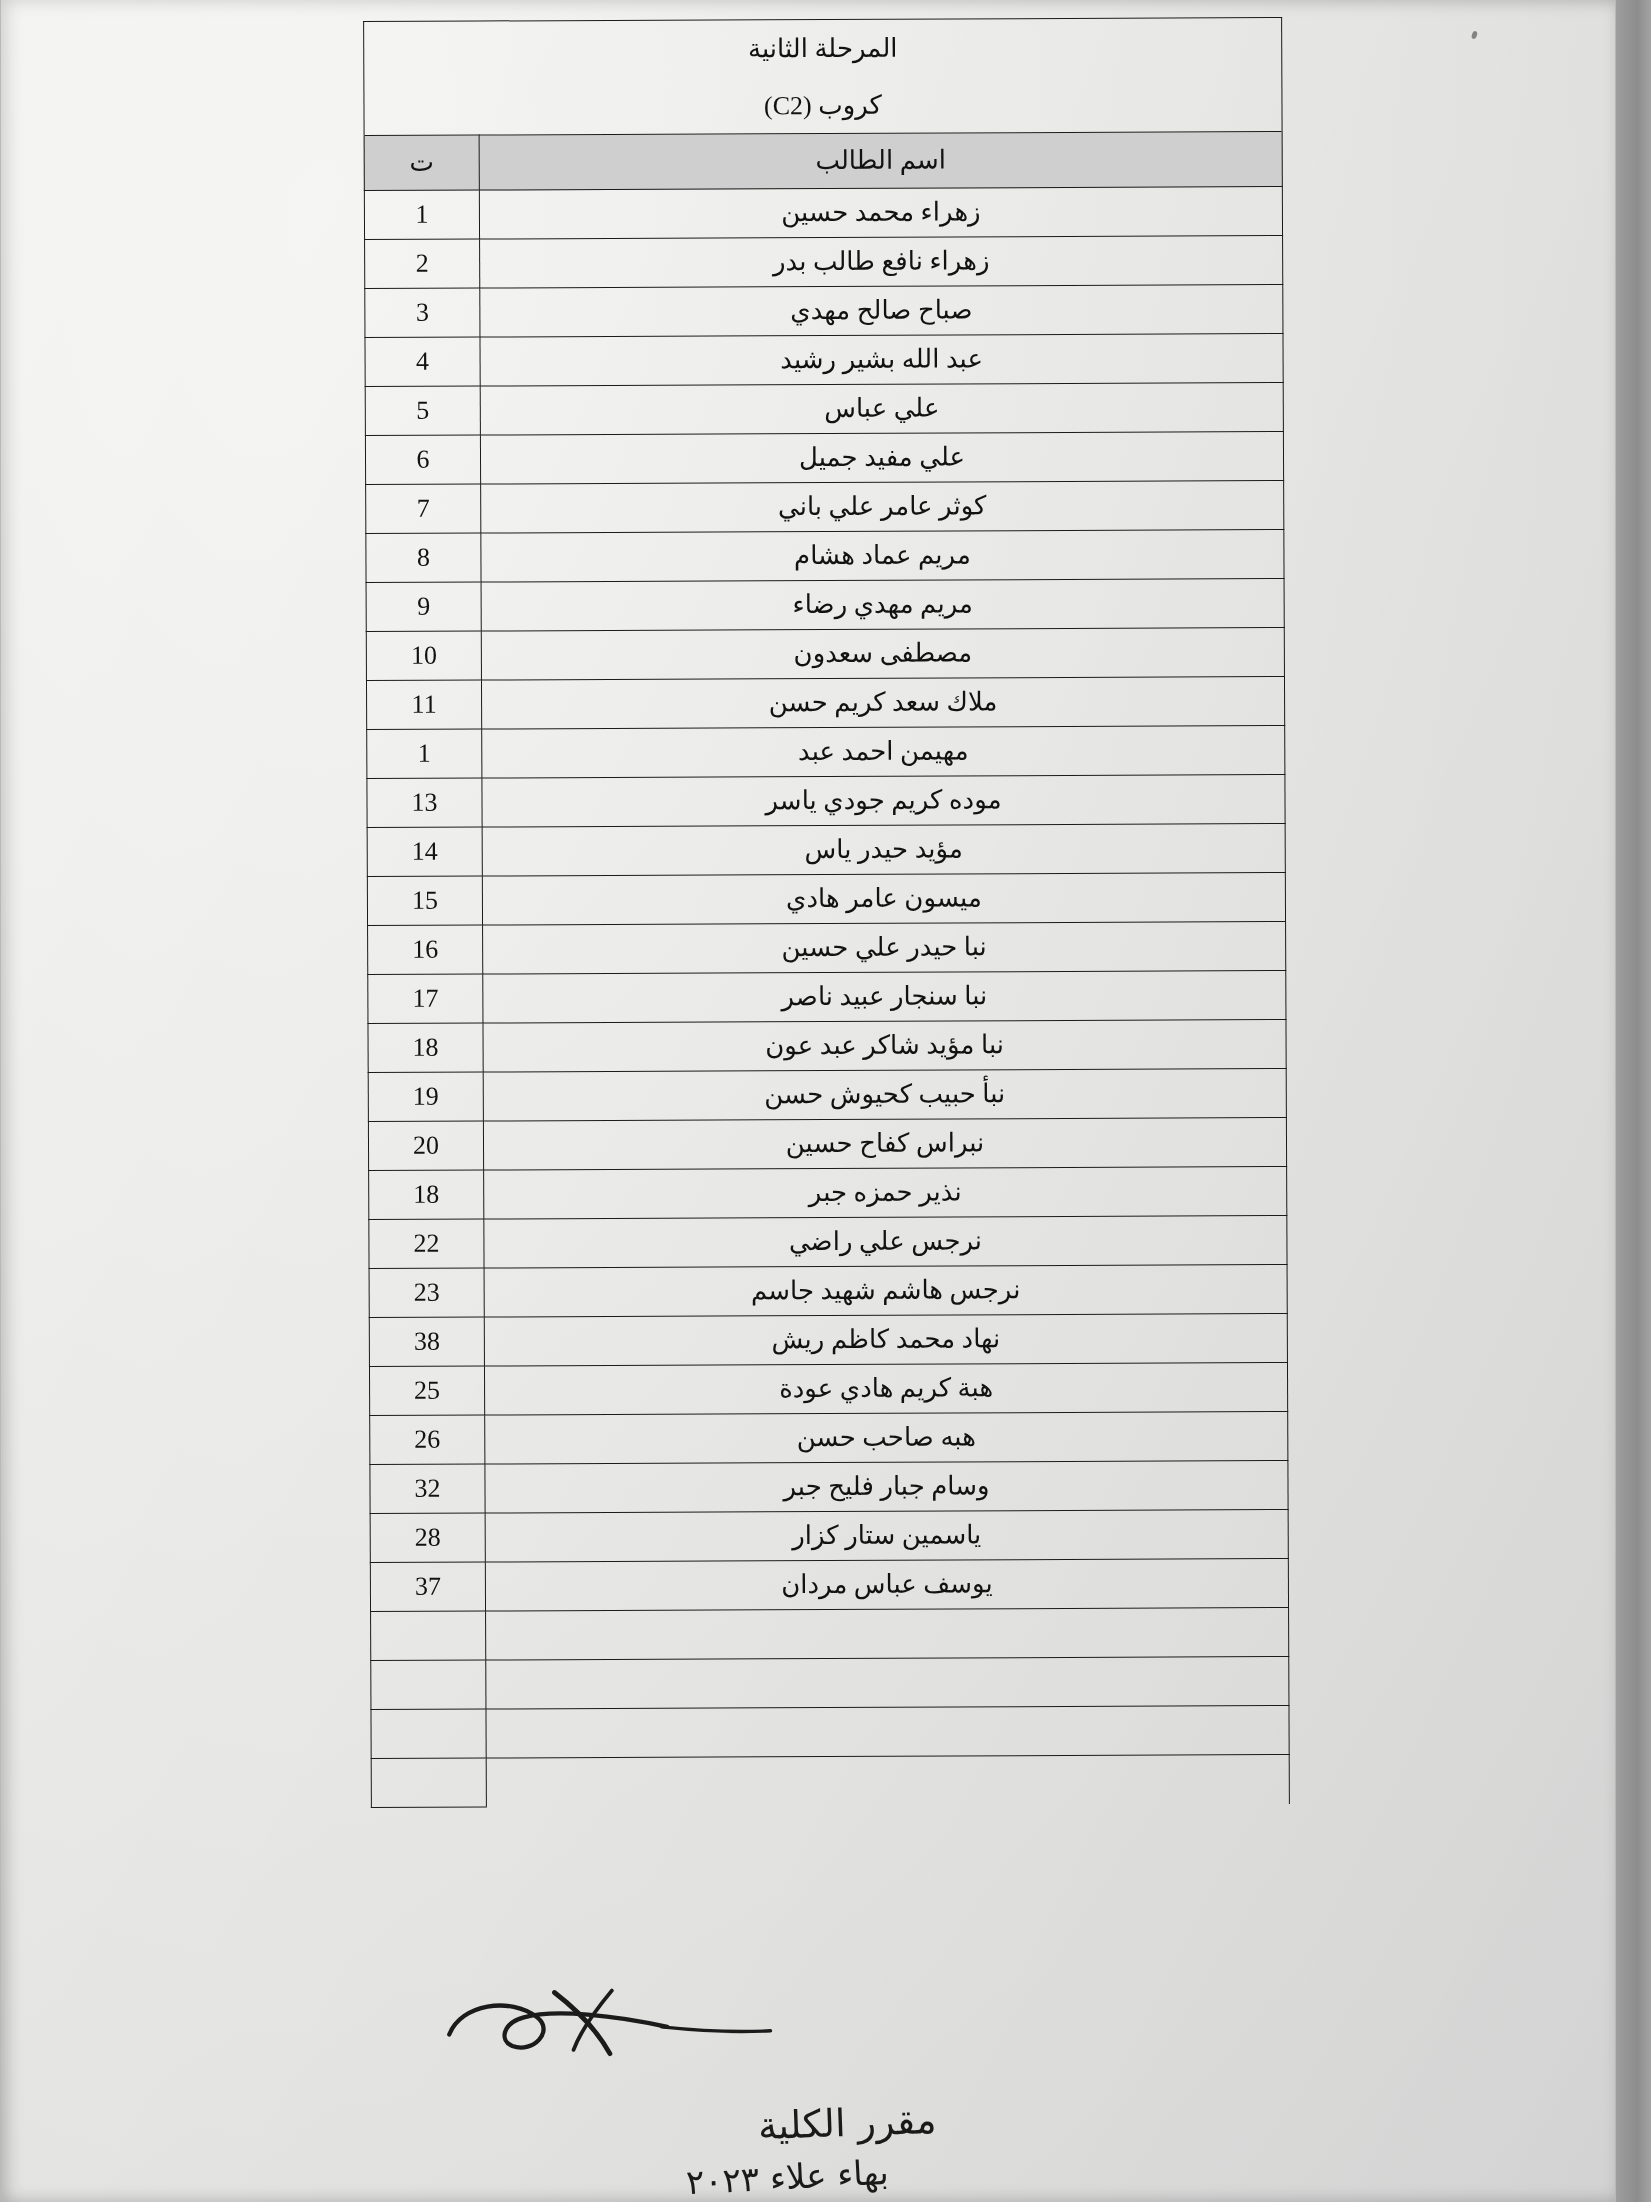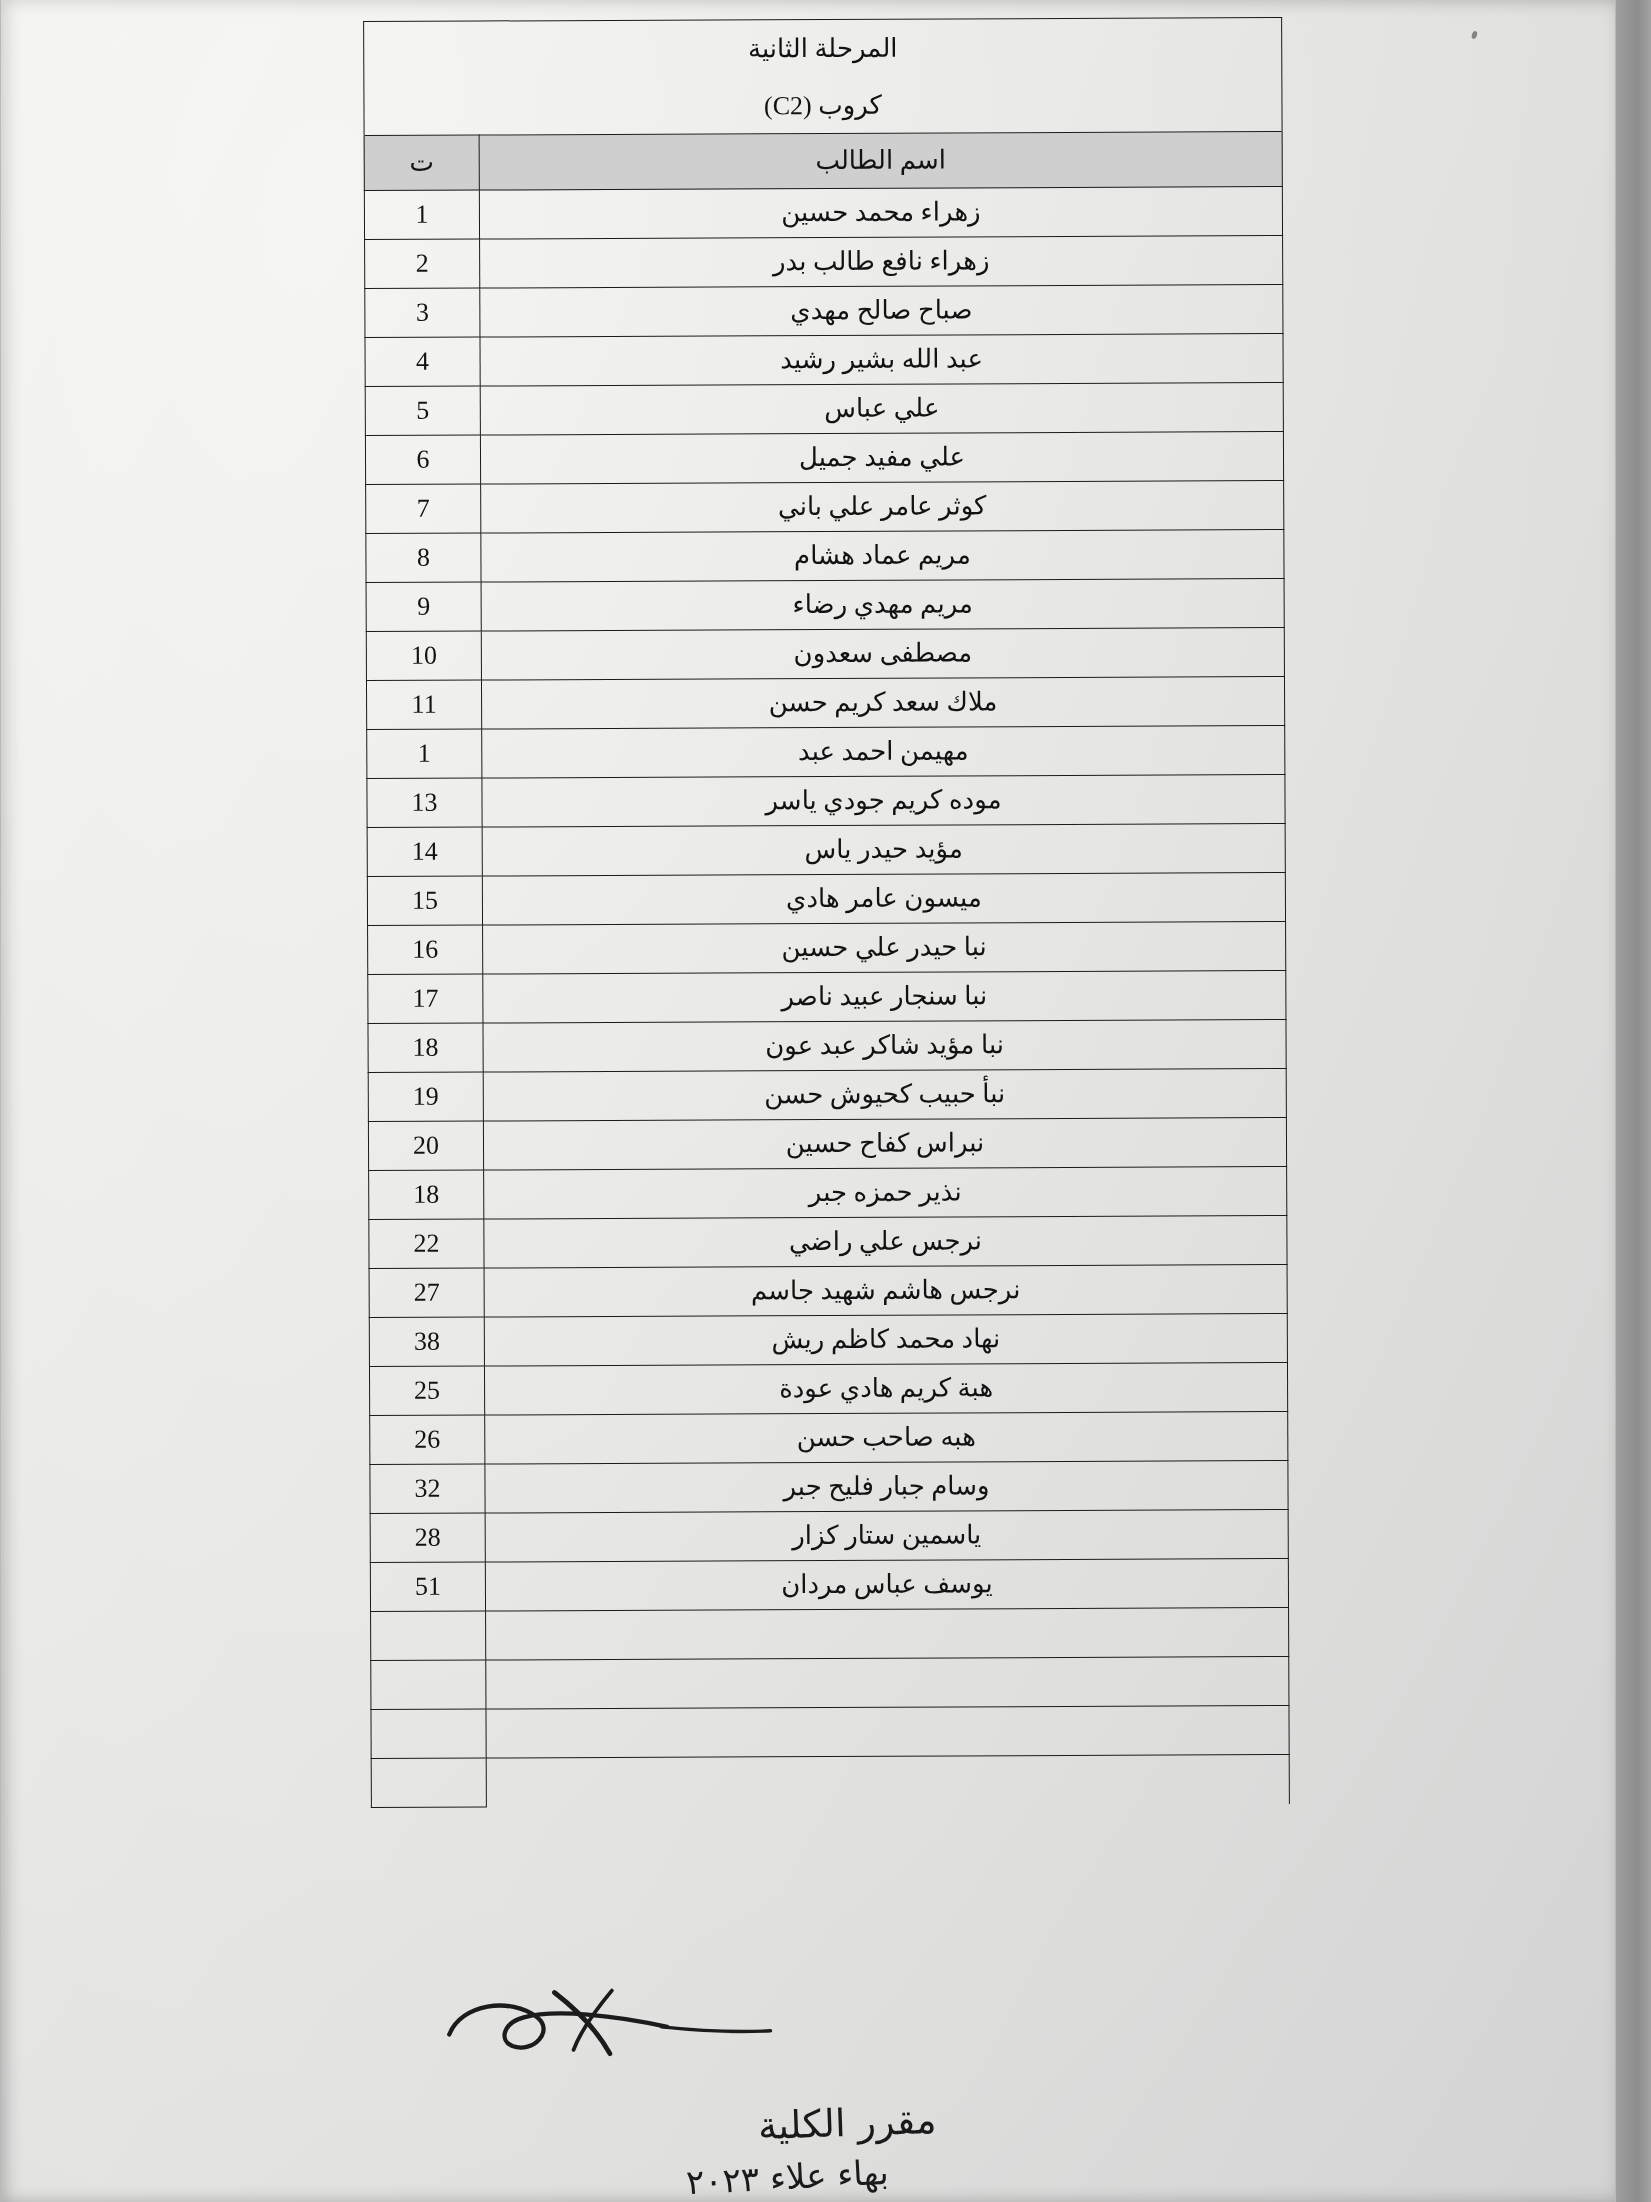--- a/index.html
+++ b/index.html
@@ -236,21 +236,21 @@
       <tr>
           <td class="name">نذير حمزه جبر</td>
           <td class="idx">18</td>
         </tr>
       <tr>
           <td class="name">نرجس علي راضي</td>
           <td class="idx">22</td>
         </tr>
       <tr>
           <td class="name">نرجس هاشم شهيد جاسم</td>
-          <td class="idx">27</td>
+          <td class="idx">23</td>
         </tr>
       <tr>
           <td class="name">نهاد محمد كاظم ريش</td>
           <td class="idx">38</td>
         </tr>
       <tr>
           <td class="name">هبة كريم هادي عودة</td>
           <td class="idx">25</td>
         </tr>
       <tr>
@@ -260,21 +260,21 @@
       <tr>
           <td class="name">وسام جبار فليح جبر</td>
           <td class="idx">32</td>
         </tr>
       <tr>
           <td class="name">ياسمين ستار كزار</td>
           <td class="idx">28</td>
         </tr>
       <tr>
           <td class="name">يوسف عباس مردان</td>
-          <td class="idx">51</td>
+          <td class="idx">37</td>
         </tr>
       <tr>
           <td class="name blank"></td>
           <td class="idx"></td>
         </tr>
       <tr>
           <td class="name blank"></td>
           <td class="idx"></td>
         </tr>
       <tr>

